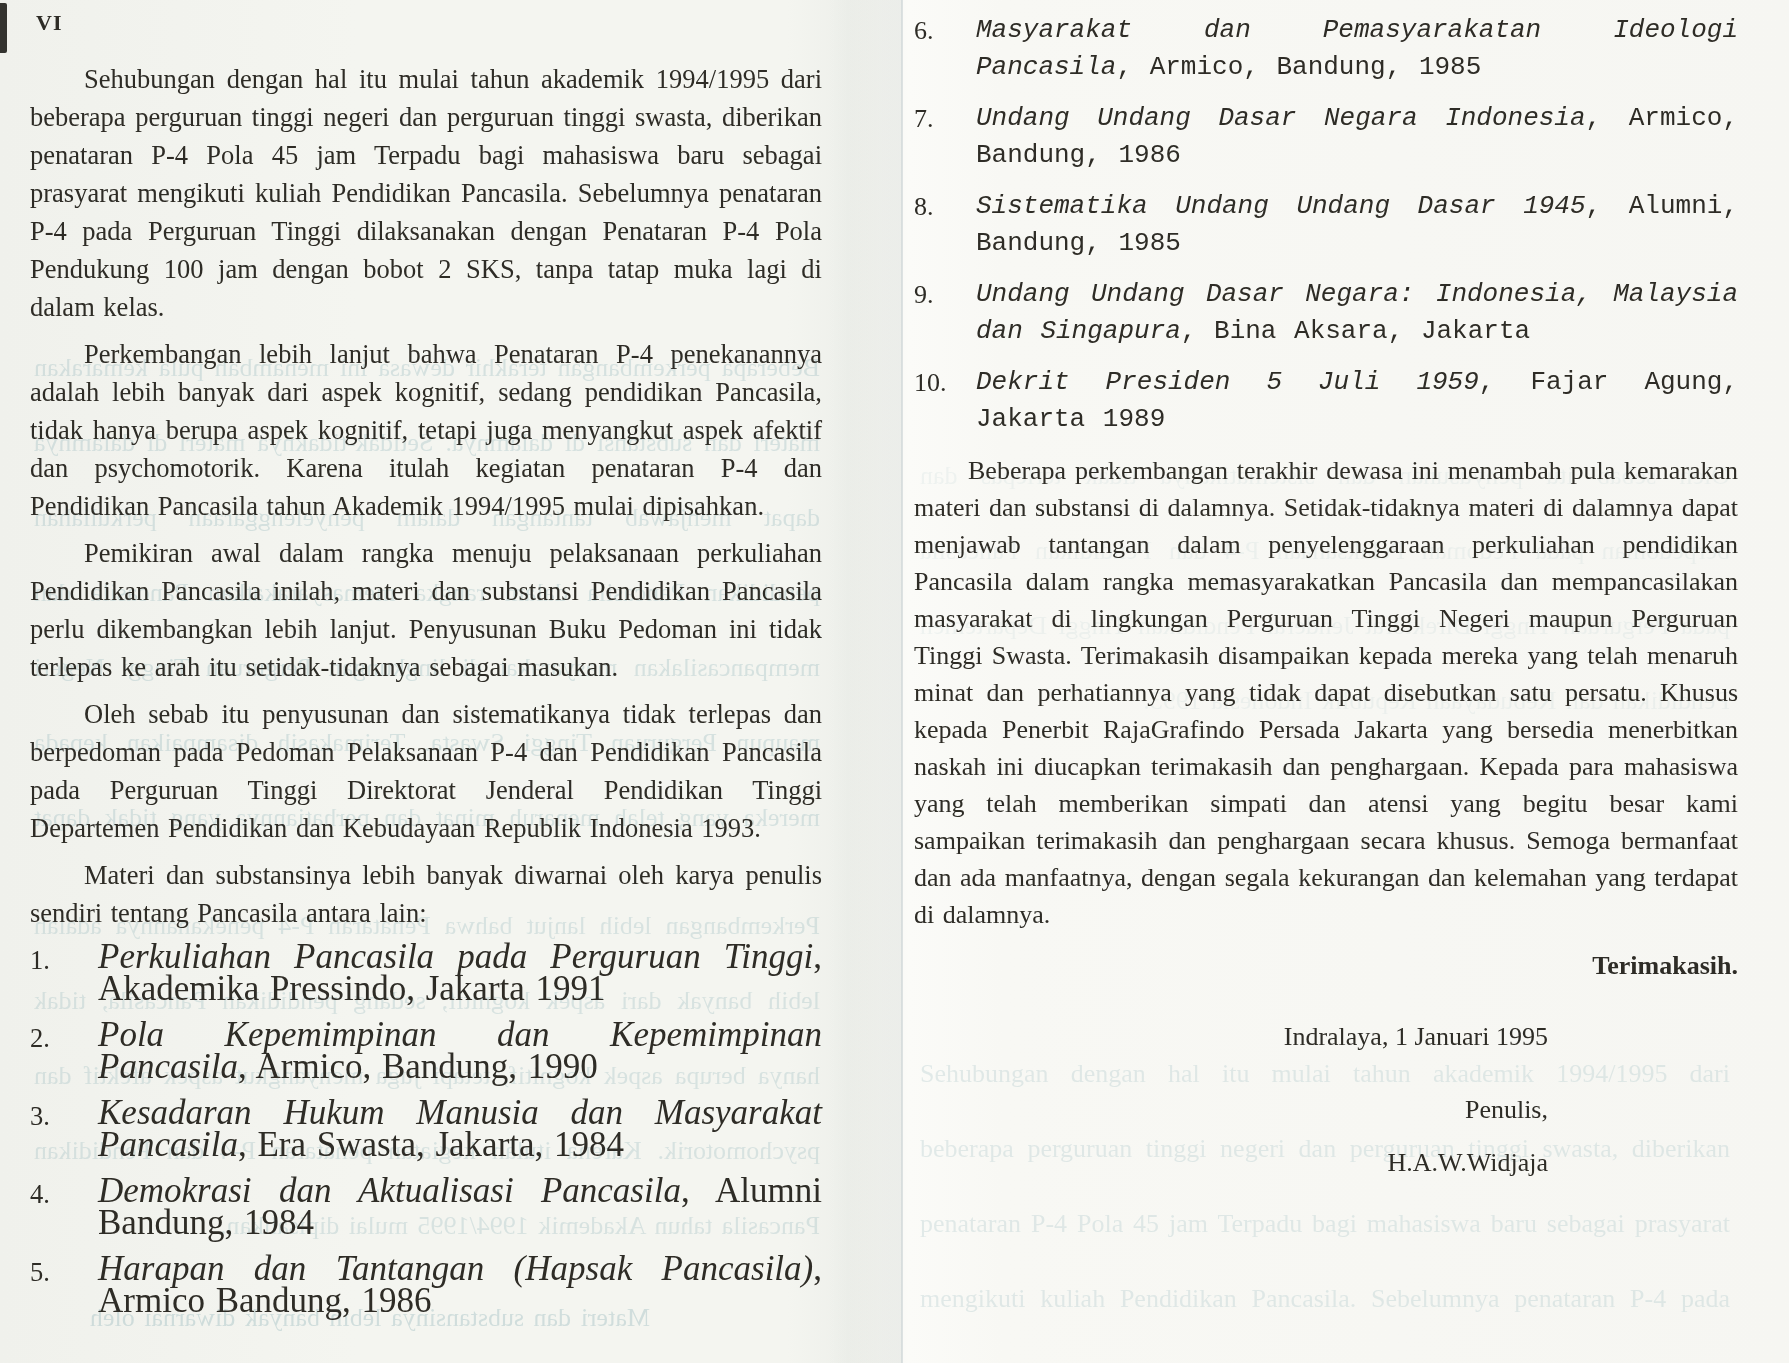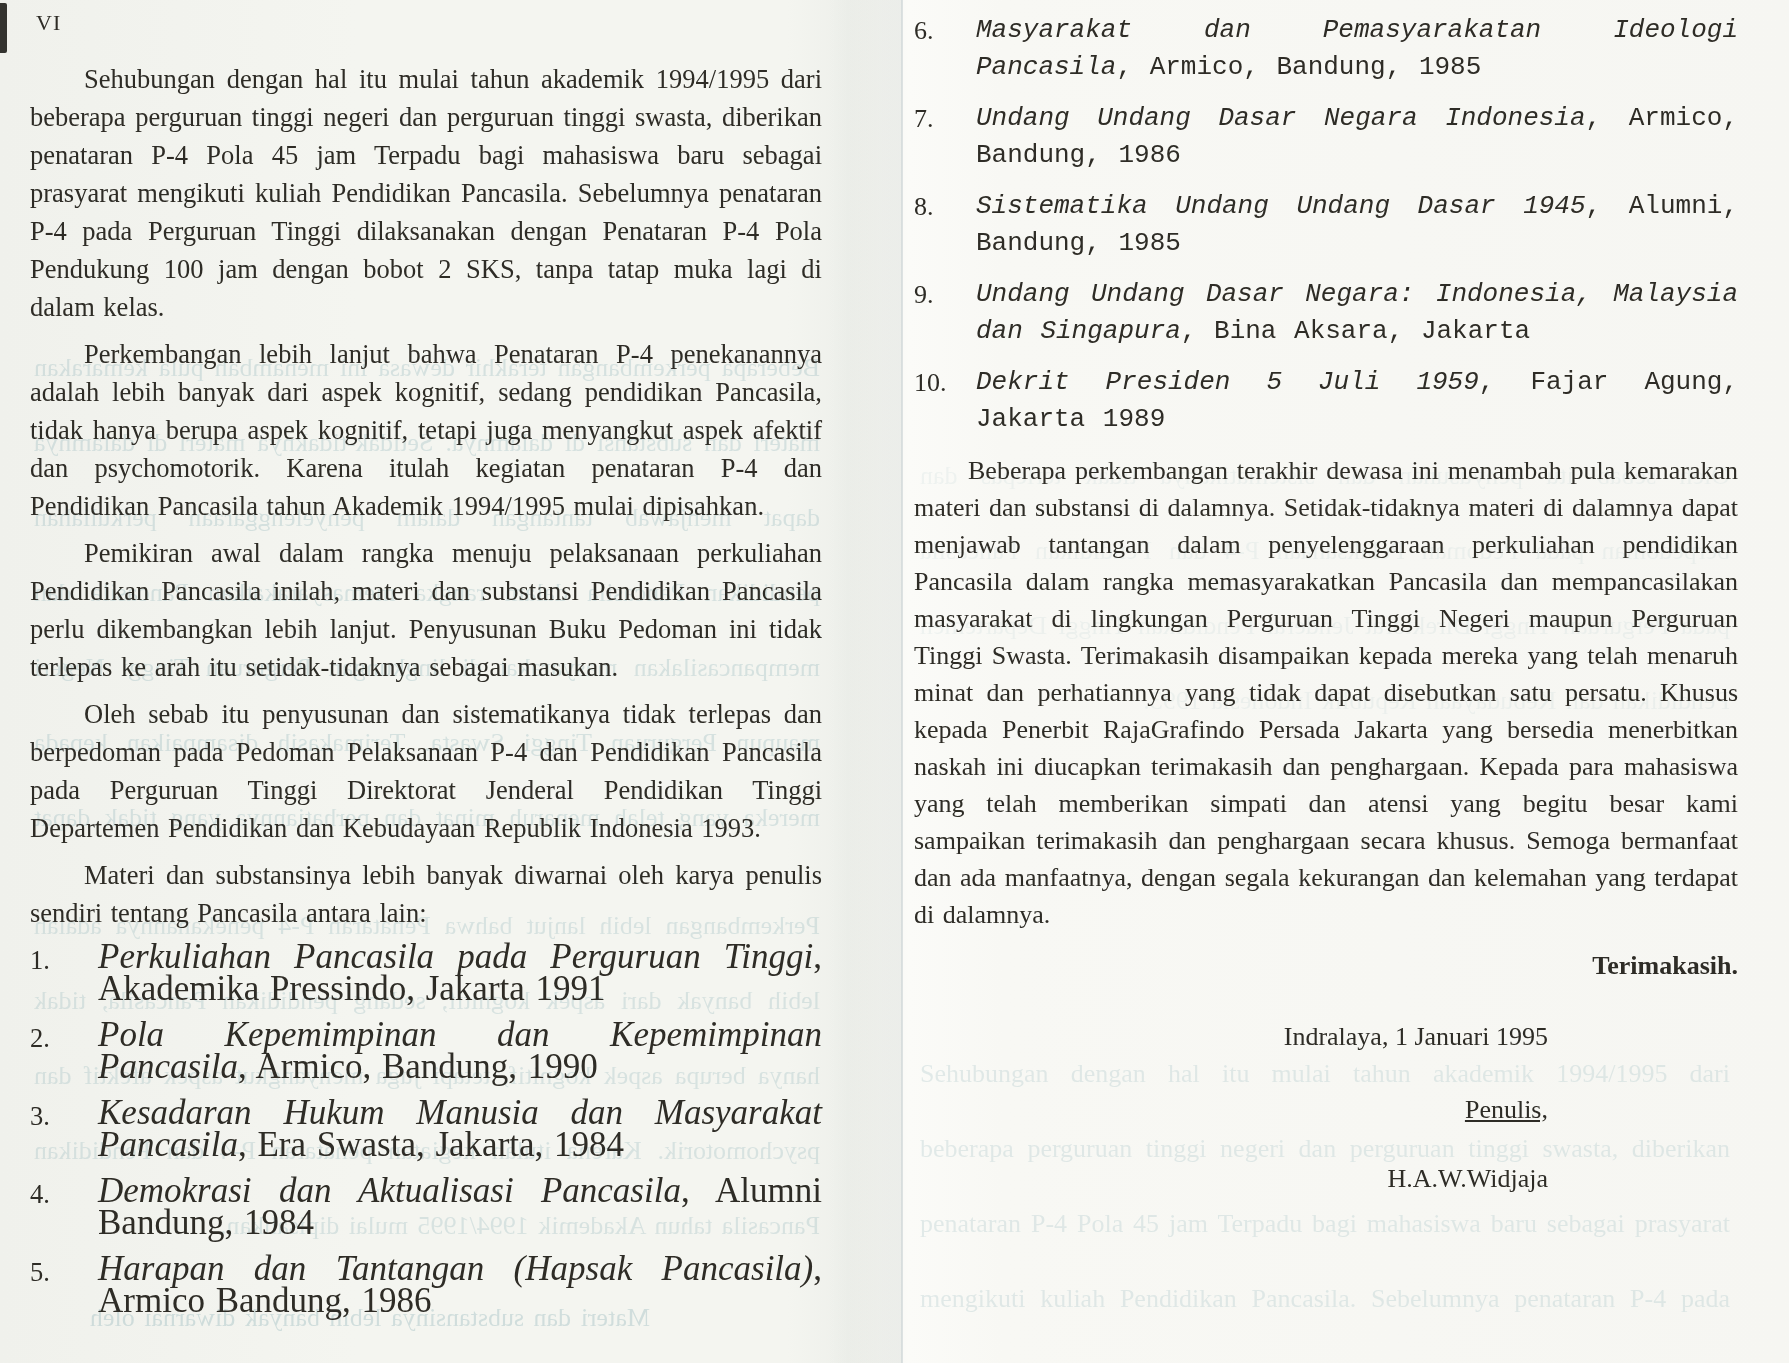--- a/index.html
+++ b/index.html
@@ -32,21 +32,21 @@
   }
 
   .page{position:absolute;top:8px;}
   .page-left{left:30px;width:792px;}
   .page-right{left:914px;width:824px;}
 
   .running-head{
     display:flex;align-items:baseline;
     font-size:22px;line-height:30px;margin-bottom:22px;
   }
-  .running-head .folio{font-weight:normal;letter-spacing:1px;}
+  .running-head .folio{font-weight:bold;letter-spacing:1px;}
   .running-head .rtitle{font-style:italic;}
   .page-left .running-head .folio{margin-left:6px;margin-right:72px;}
   .page-left .running-head{justify-content:flex-start;}
   .page-right .running-head{justify-content:flex-end;}
   .page-right .running-head .rtitle{margin-right:58px;}
   .page-right .running-head .folio{margin-right:2px;}
 
   .bodytext{position:relative;z-index:2;}
   .para{
     font-size:26.5px;line-height:38px;text-align:justify;
@@ -70,21 +70,21 @@
   .thanks{margin-top:14px;}
 
   .sigblock{
     position:relative;z-index:2;
     width:max-content;max-width:420px;
     margin:34px 190px 0 auto;
     text-align:right;
     font-size:26px;line-height:37px;
   }
   .sigblock .sig-place{margin-bottom:36px;}
-  .sigblock .sig-role{margin-bottom:32px;text-decoration:underline;}
+  .sigblock .sig-role{margin-bottom:16px;}
 
   
   .ghost{
     position:absolute;z-index:1;
     color:#7fa9b0;overflow:hidden;pointer-events:none;
     font-size:26px;line-height:75px;text-align:justify;word-spacing:3px;
     filter:blur(0.6px);
   }
   .mirror{transform:scaleX(-1);}
   .gl1{top:322px;left:4px;width:786px;height:540px;opacity:.26;}

